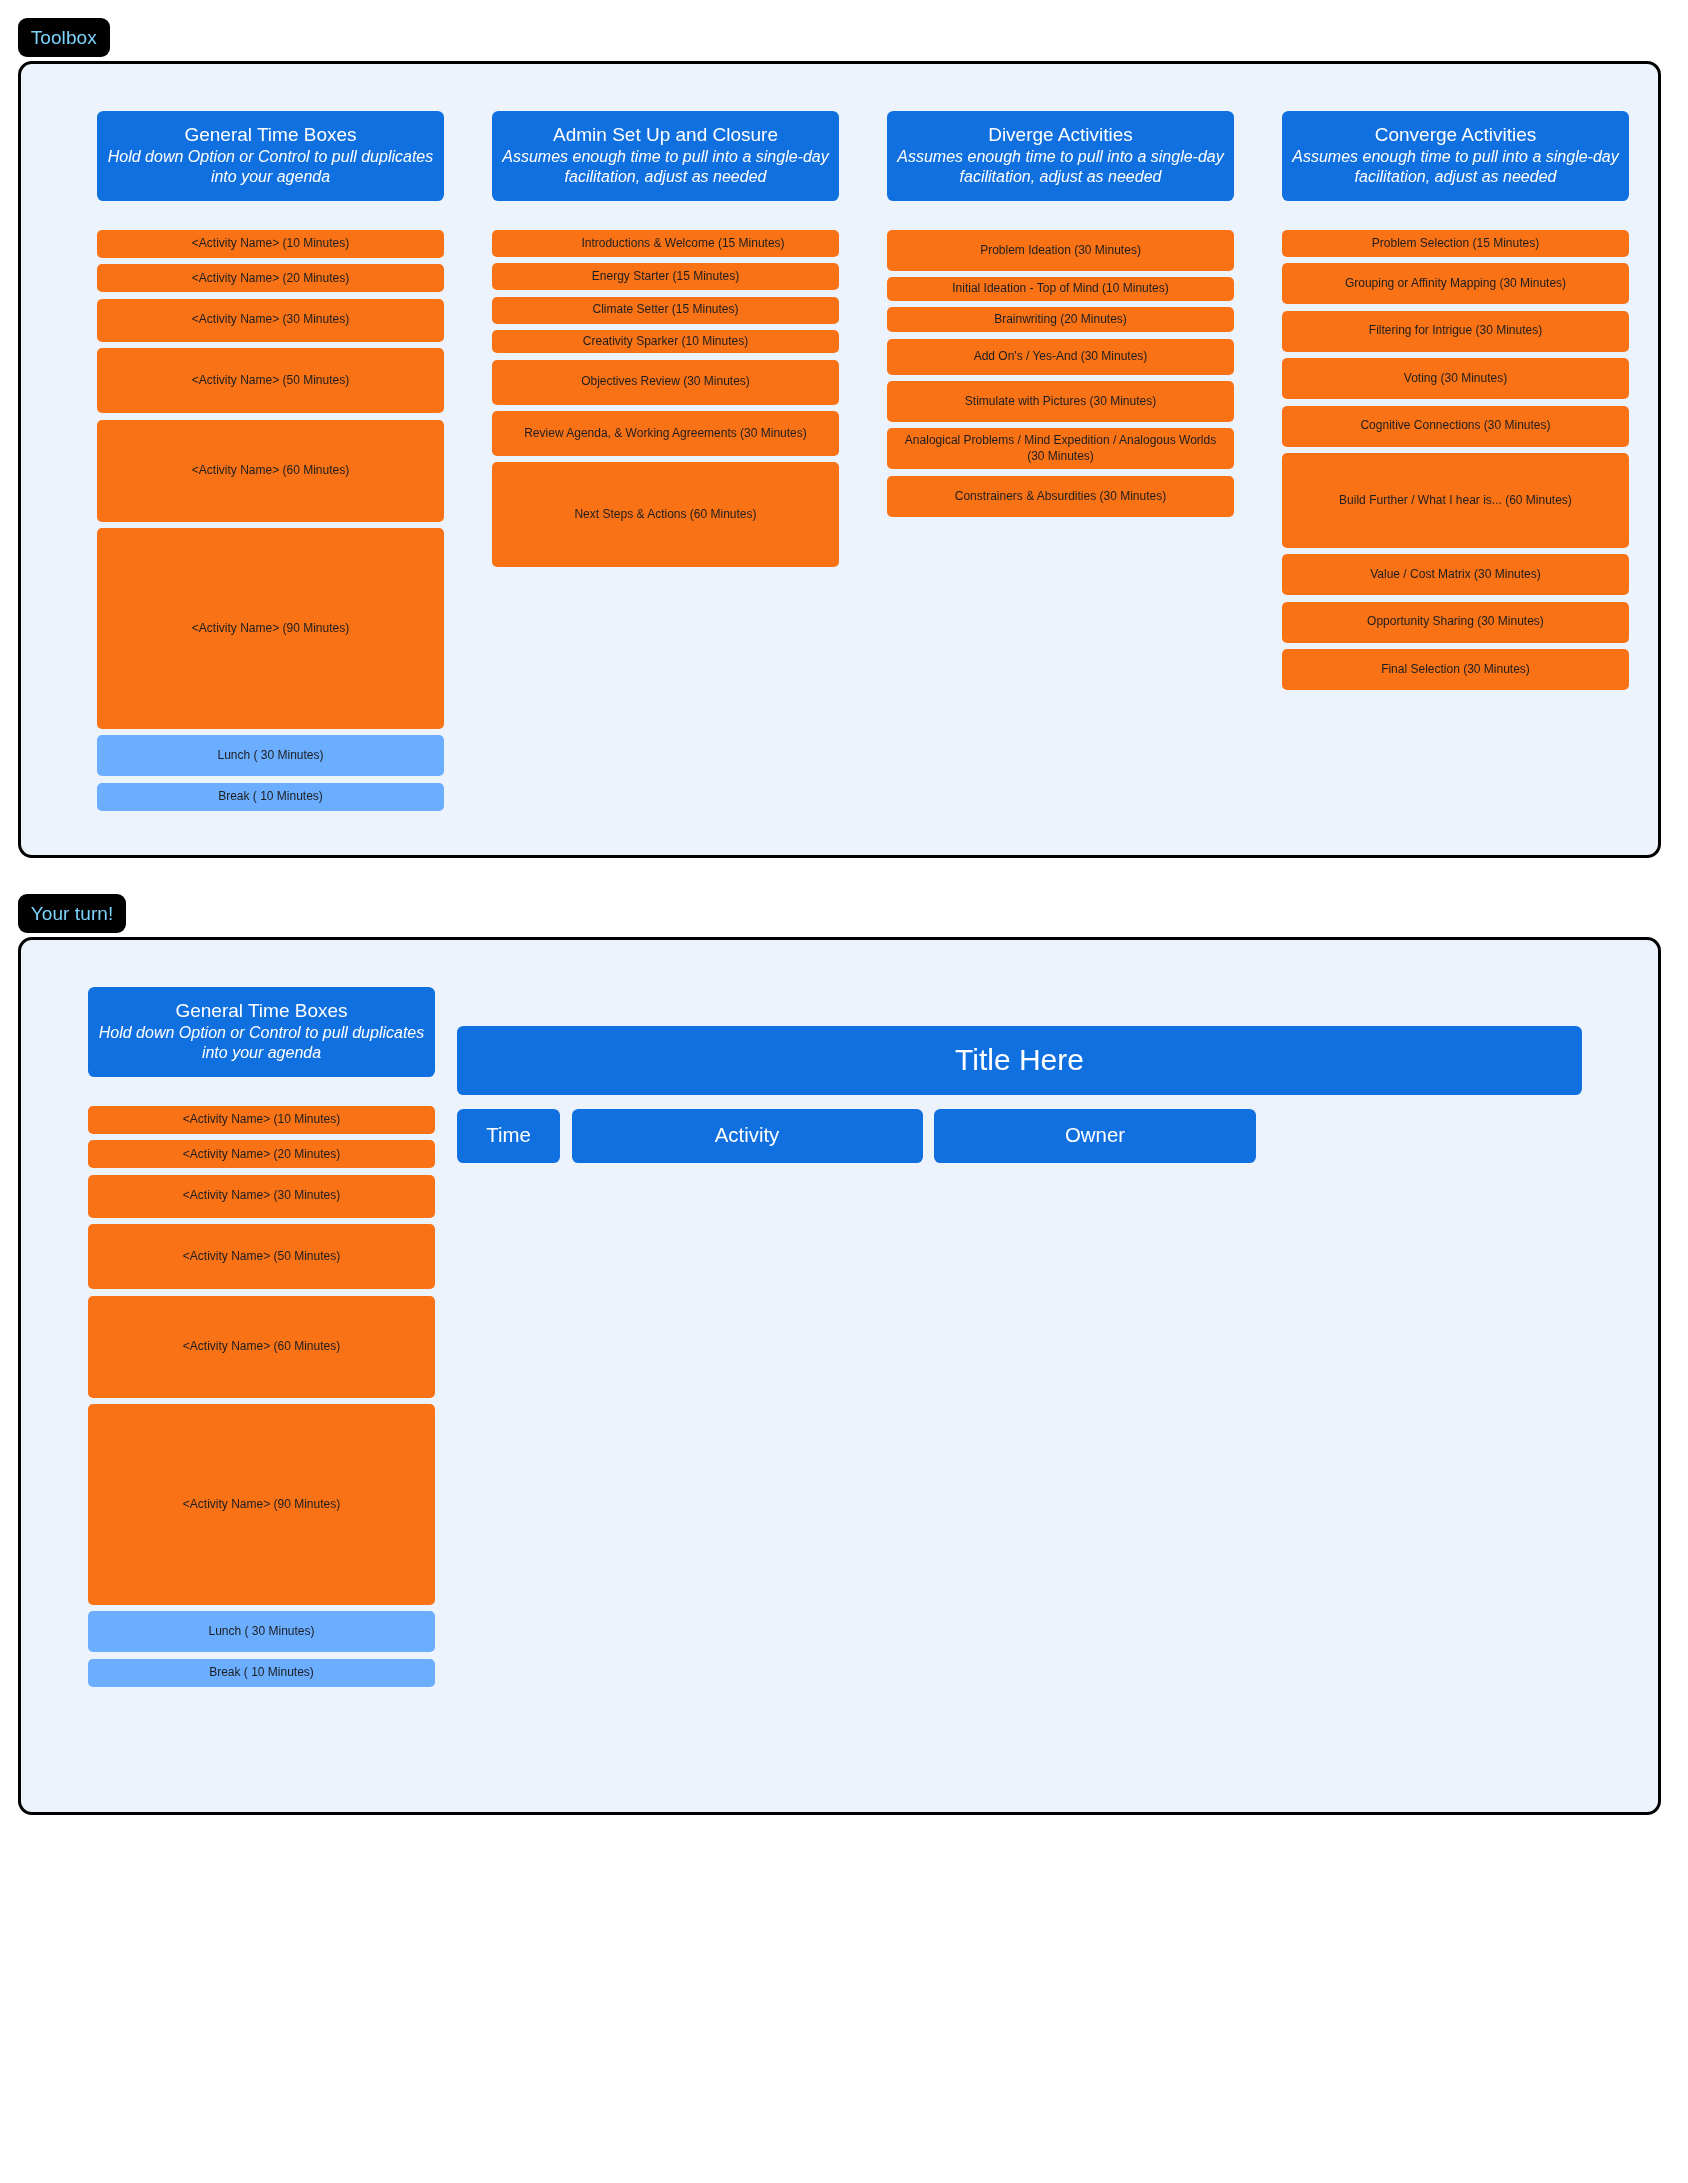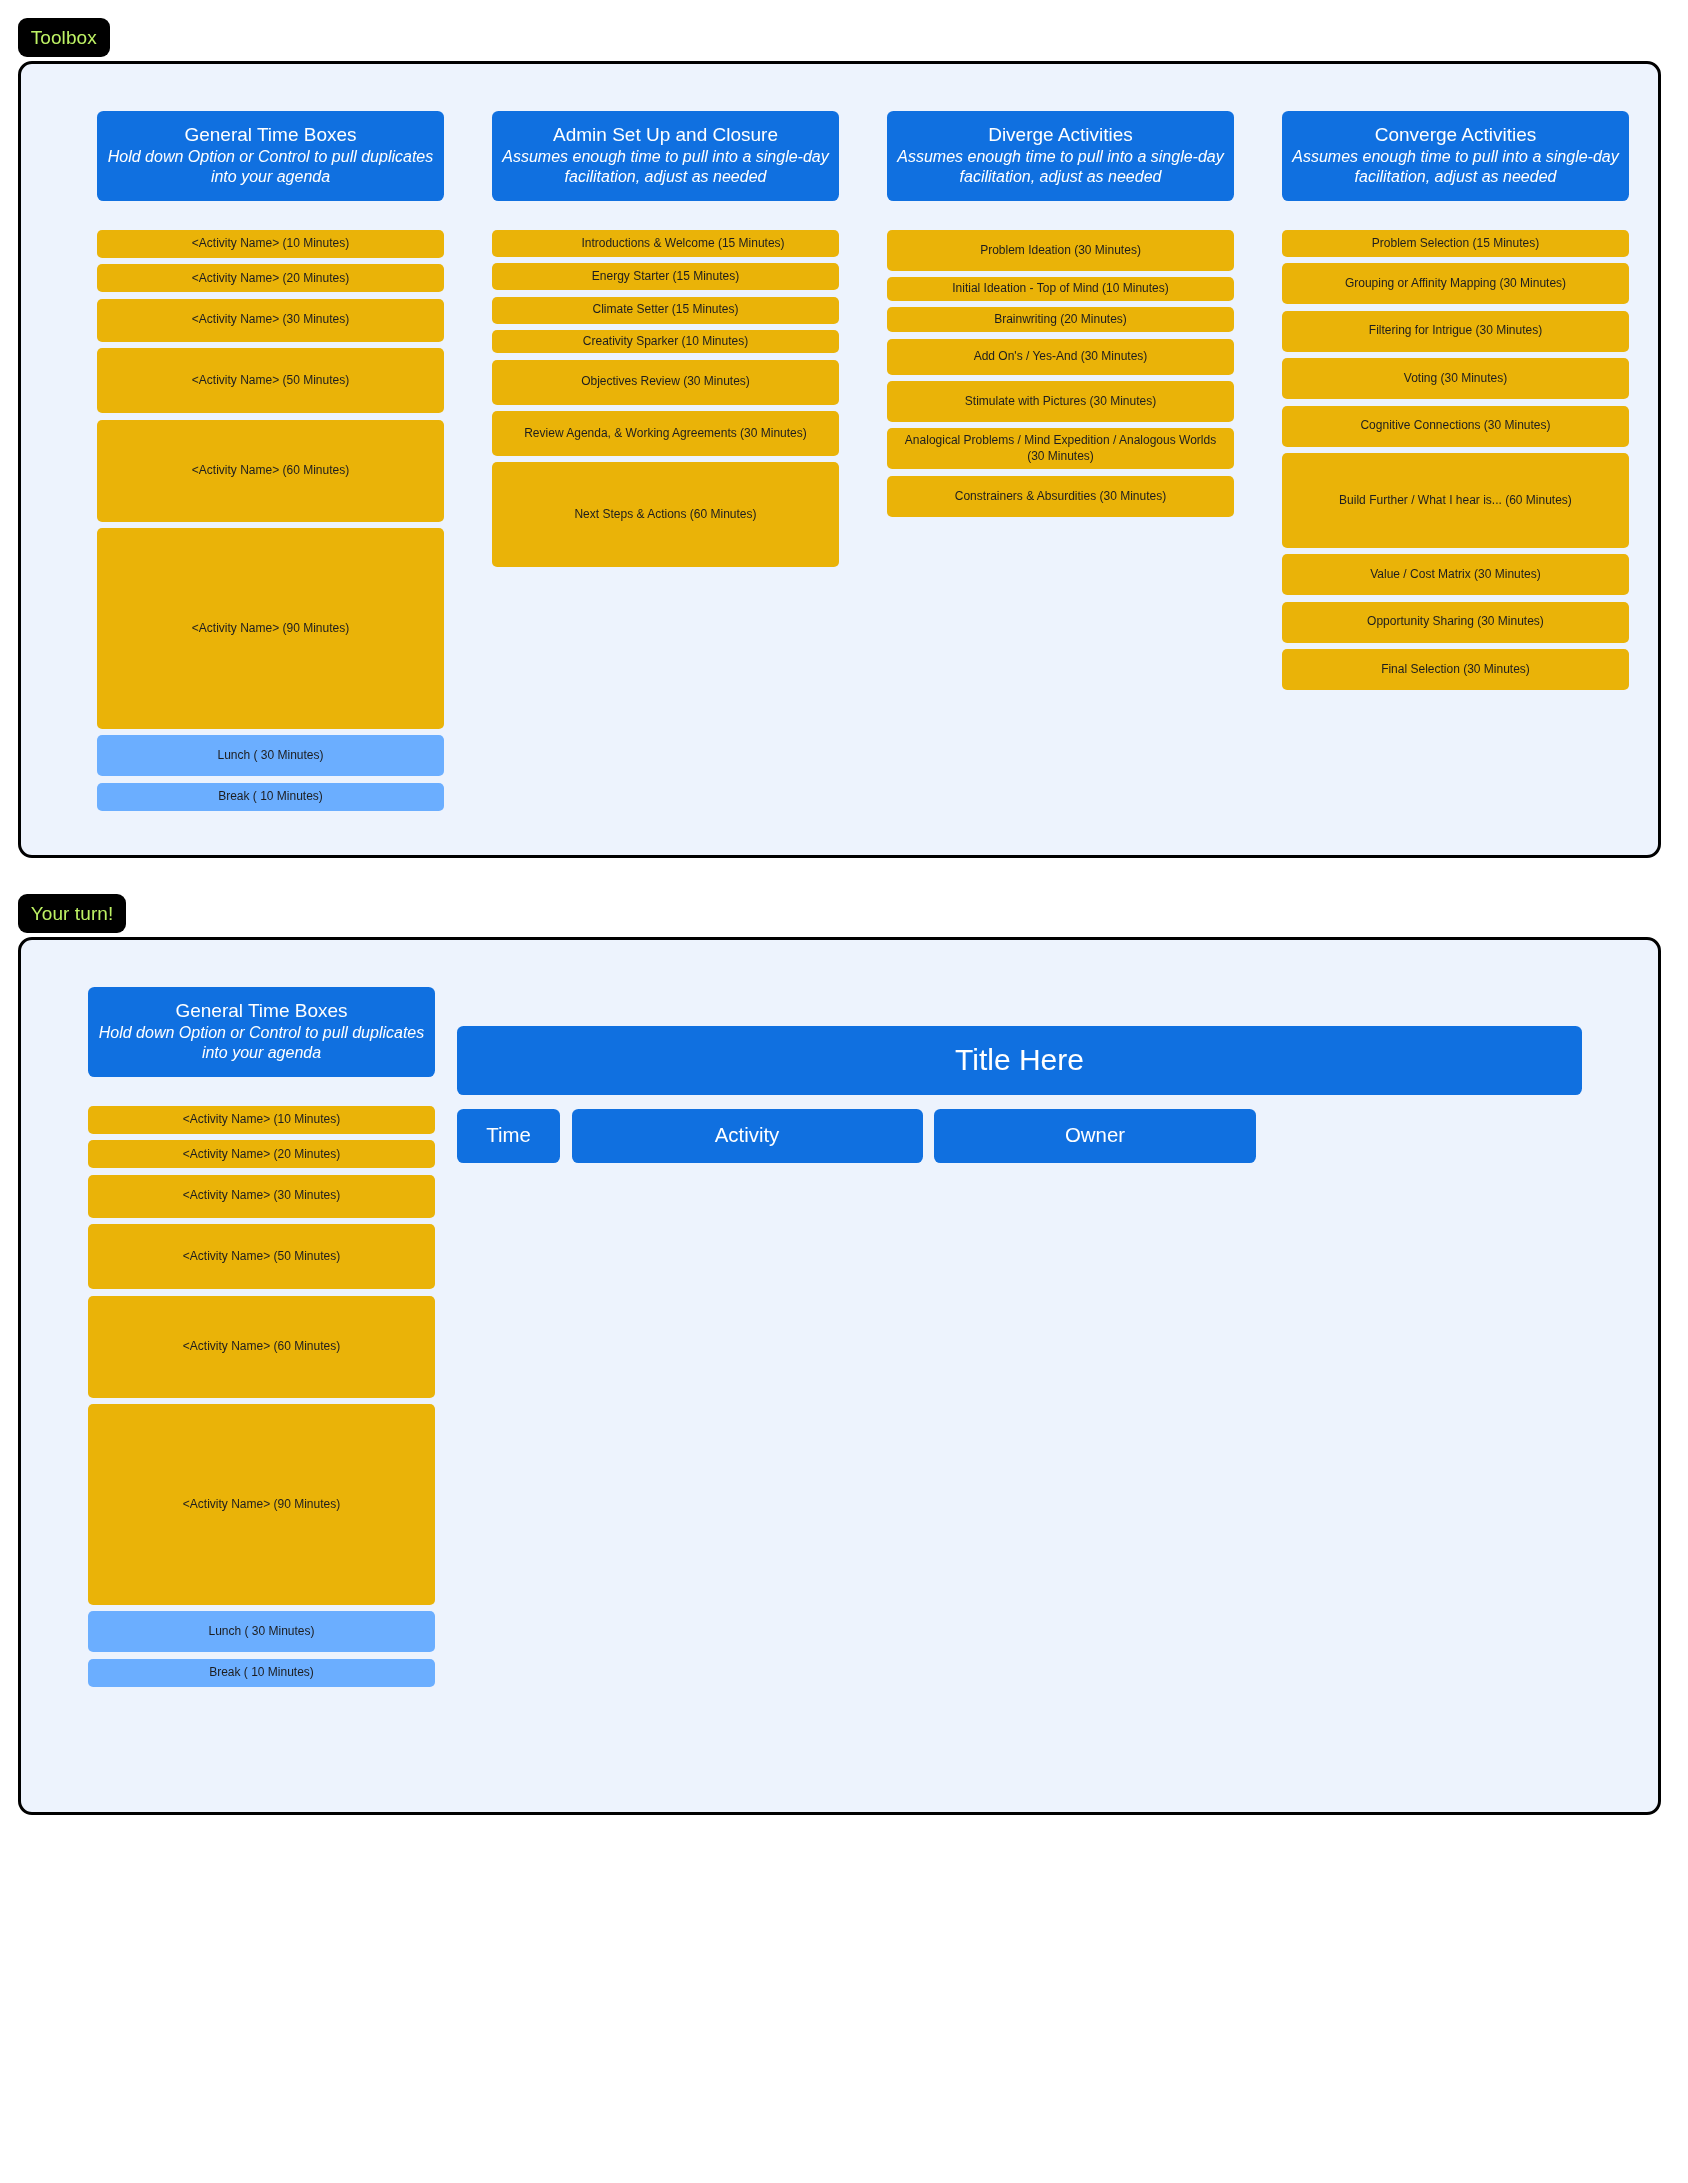--- a/index.html
+++ b/index.html
@@ -10,21 +10,21 @@
   }
   body { padding: 0; }
 
   .page { width: 1688px; min-height: 2183px; position: relative; }
 
   
   .section { position: relative; }
   .section-tab {
     display: inline-block;
     background: #000000;
-    color: #bef264;
+    color: #7dd3fc;
     font-size: 19px;
     line-height: 1;
     padding: 9.5px 12.7px 10.8px 12.7px;
     border-radius: 9px;
     font-weight: 400;
     letter-spacing: 0.1px;
   }
   .section-frame {
     border: 3.2px solid #000000;
     border-radius: 14px;
@@ -65,21 +65,21 @@
   }
   .col-header .ch-sub {
     font-size: 16px;
     font-style: italic;
     line-height: 1.25;
     display: block;
     margin-top: 1.9px;
   }
 
   .card {
-    background: #eab308;
+    background: #f97316;
     border-radius: 5.1px;
     color: #1d1d1f;
     font-size: 12px;
     line-height: 1.3;
     display: flex;
     align-items: center;
     justify-content: center;
     text-align: center;
     padding: 3.8px 9px;
     margin-bottom: 6.4px;

